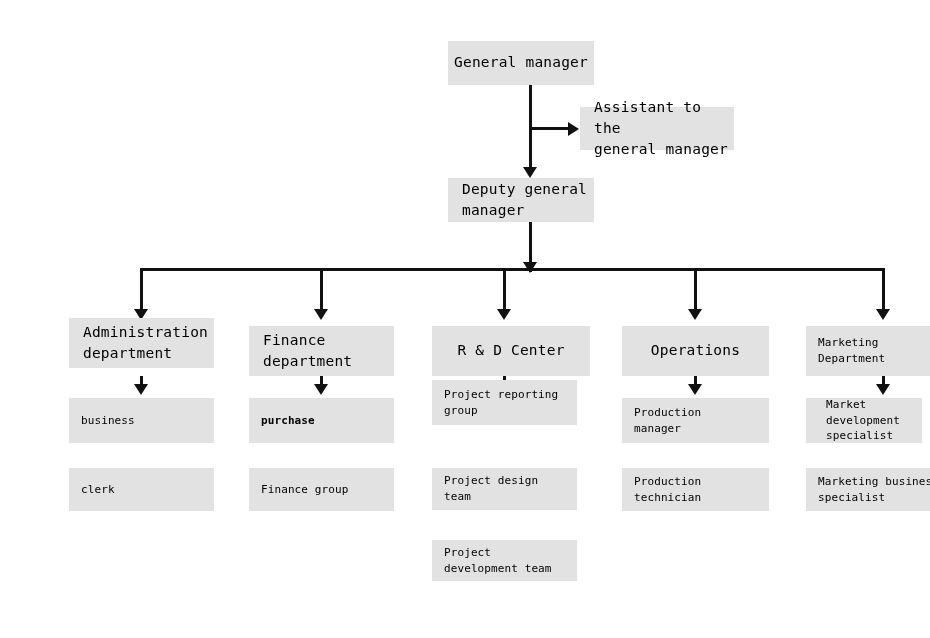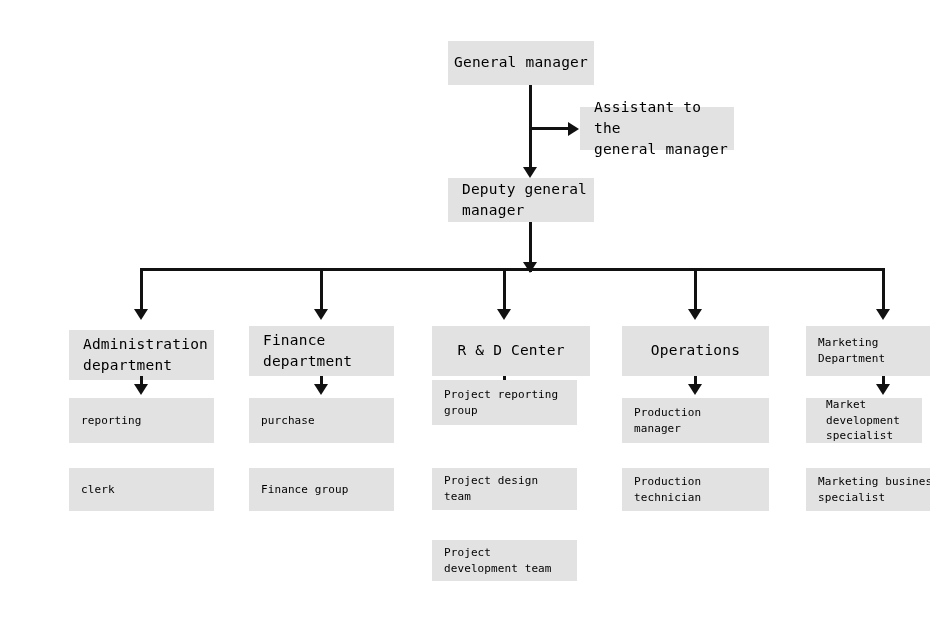--- a/index.html
+++ b/index.html
@@ -105,40 +105,40 @@
 
   <div class="edge v" style="left:459px; top:268px; height:48px;"></div>
   <div class="arrowhead" style="left:453px; top:309px;"></div>
 
   <div class="edge v" style="left:650px; top:268px; height:48px;"></div>
   <div class="arrowhead" style="left:644px; top:309px;"></div>
 
   <div class="edge v" style="left:838px; top:268px; height:48px;"></div>
   <div class="arrowhead" style="left:832px; top:309px;"></div>
 
-  <div class="node lvl-top" style="left:25px; top:330px; width:145px; height:50px;">
+  <div class="node lvl-top" style="left:25px; top:318px; width:145px; height:50px;">
     <span class="label">Administration
 department</span>
   </div>
   <div class="edge v" style="left:96px; top:376px; height:14px;"></div>
   <div class="arrowhead" style="left:90px; top:384px;"></div>
   <div class="node lvl-leaf" style="left:25px; top:398px; width:145px; height:45px;">
-    <span class="label">reporting</span>
+    <span class="label">business</span>
   </div>
   <div class="node lvl-leaf" style="left:25px; top:468px; width:145px; height:43px;">
     <span class="label">clerk</span>
   </div>
 
   <div class="node lvl-top" style="left:205px; top:326px; width:145px; height:50px;">
     <span class="label">Finance
 department</span>
   </div>
   <div class="edge v" style="left:276px; top:376px; height:14px;"></div>
   <div class="arrowhead" style="left:270px; top:384px;"></div>
-  <div class="node lvl-leaf" style="left:205px; top:398px; width:145px; height:45px;">
+  <div class="node lvl-leaf" style="left:205px; top:398px; width:145px; height:45px;font-weight:bold;">
     <span class="label">purchase</span>
   </div>
   <div class="node lvl-leaf" style="left:205px; top:468px; width:145px; height:43px;">
     <span class="label">Finance group</span>
   </div>
 
   <div class="node lvl-top center" style="left:388px; top:326px; width:158px; height:50px;">
     <span class="label">R &amp; D Center</span>
   </div>
   <div class="edge v" style="left:459px; top:376px; height:14px;"></div>

